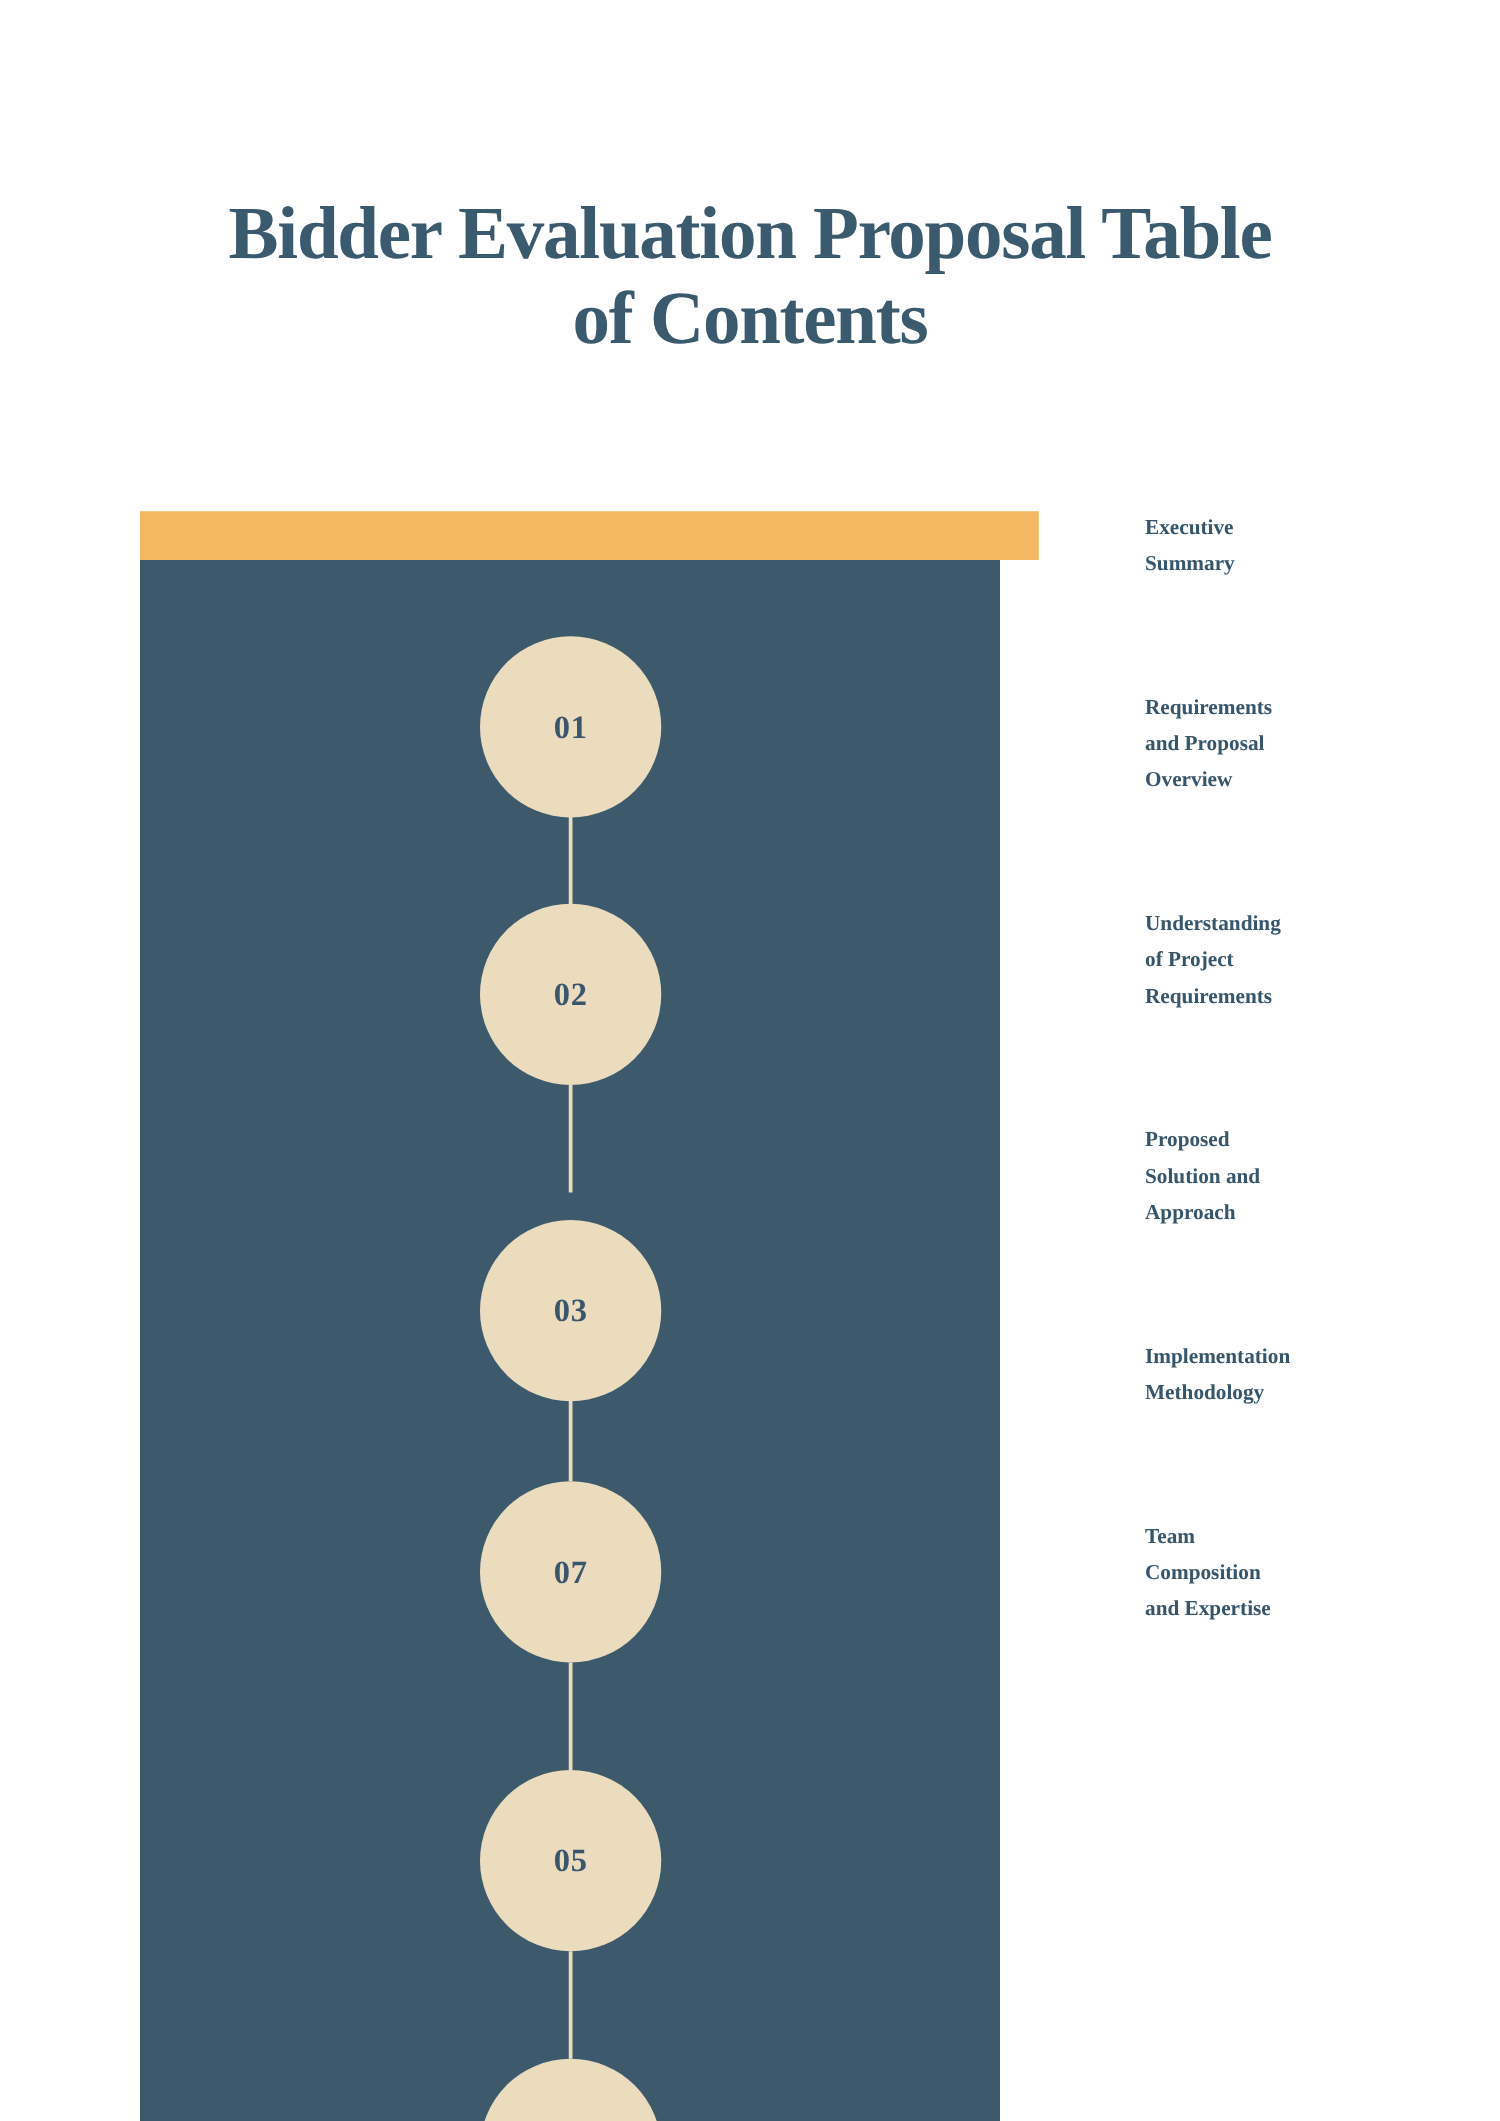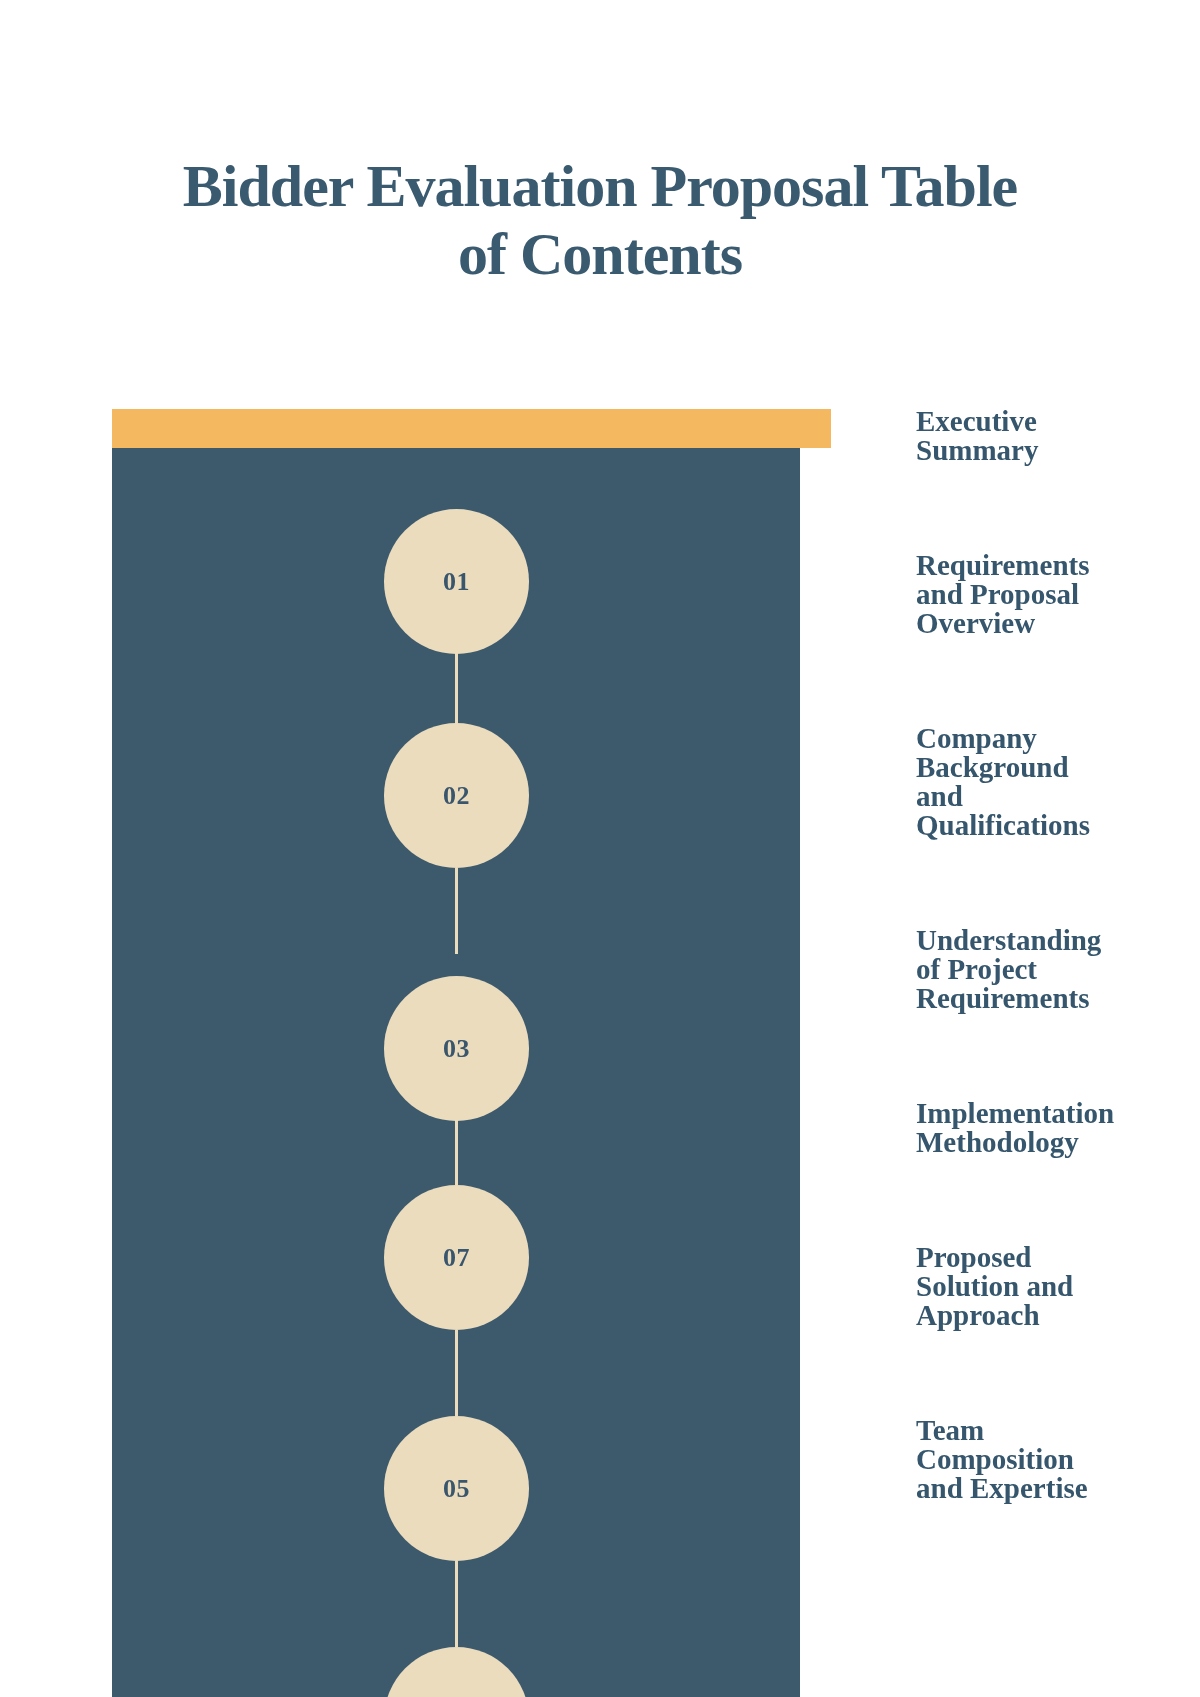--- a/index.html
+++ b/index.html
@@ -64,21 +64,21 @@
   }
   .toc-list{
     position:absolute;
     left:916px;top:407px;
     width:210px;
     display:flex;
     flex-direction:column;
     gap:86px;
   }
   .toc-item{
-    font-size:29px;
+    font-size:17px;
     line-height:29px;
     font-weight:bold;
     color:#35566C;
     white-space:pre-line;
   }
 </style>
 </head>
 <body>
 
 <div class="page">
@@ -113,30 +113,26 @@
       
     </div>
   </div>
 
   <div class="toc-list">
     <div class="toc-item">Executive
 Summary</div>
     <div class="toc-item">Requirements
 and Proposal
 Overview</div>
-    <div class="toc-item">Company
-Background
-and
-Qualifications</div>
     <div class="toc-item">Understanding
 of Project
 Requirements</div>
-    <div class="toc-item">Implementation
-Methodology</div>
     <div class="toc-item">Proposed
 Solution and
 Approach</div>
+    <div class="toc-item">Implementation
+Methodology</div>
     <div class="toc-item">Team
 Composition
 and Expertise</div>
   </div>
 
 </div>
 
 </body></html>

